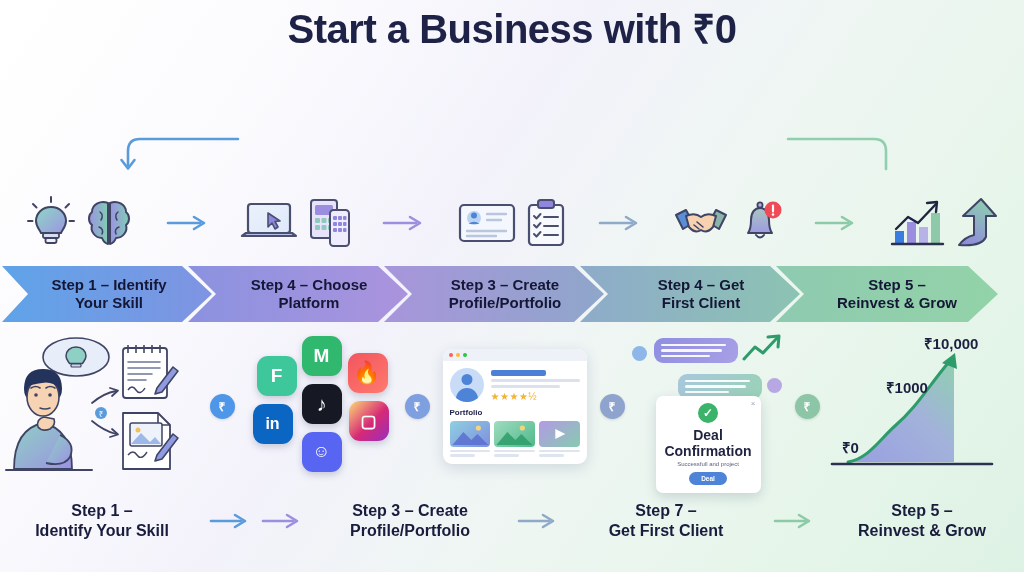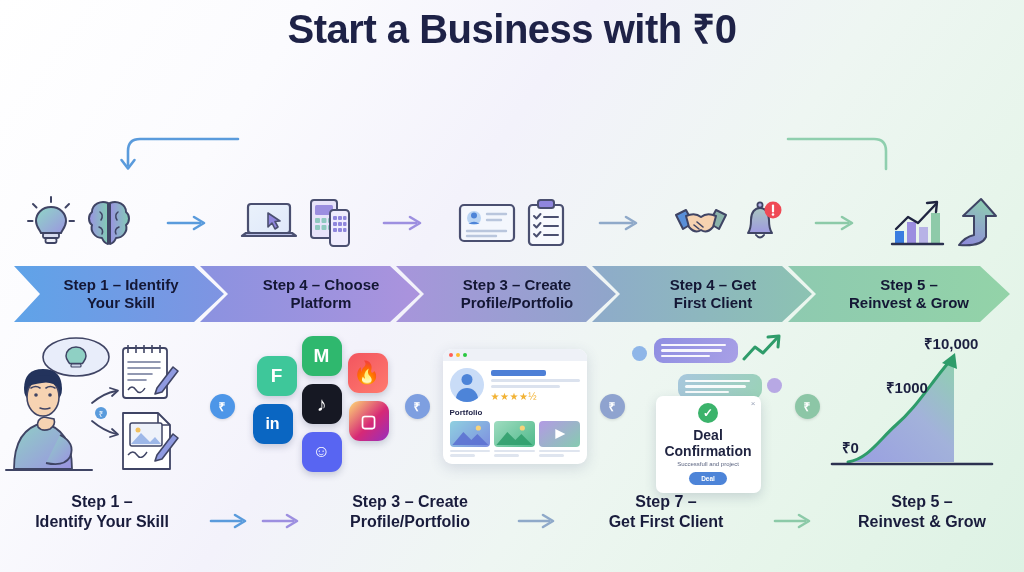--- a/index.html
+++ b/index.html
@@ -46,21 +46,21 @@
     position: absolute; top: 186px; left: 0; right: 0; height: 74px;
     display: flex; align-items: center;
   }
   .icon-group {
     flex: 1; display: flex; align-items: center; justify-content: center; gap: 10px;
   }
   .icon-arrow { width: 56px; display: flex; align-items: center; justify-content: center; }
 
   
   .chevron-band {
-    position: absolute; top: 266px; left: 14px; width: 996px; height: 56px;
+    position: absolute; top: 266px; left: 2px; width: 996px; height: 56px;
   }
   .chev-label {
     position: absolute; top: 0; height: 56px;
     display: flex; align-items: center; justify-content: center;
     text-align: center; font-size: 15px; font-weight: bold;
     color: #141735; line-height: 1.18; padding: 0 14px;
   }
 
   
   .panels {
@@ -128,21 +128,21 @@
   .deal-sub { font-size: 6px; color: #5b6480; margin-top: 2px; }
   .deal-btn {
     display: inline-block; margin-top: 5px; background: #4d84d8; color: #fff;
     font-size: 6.5px; padding: 3px 12px; border-radius: 8px; font-weight: bold;
   }
   .deal-x { position: absolute; right: 5px; top: 3px; font-size: 8px; color: #9aa3b8; }
 
   
   .bottom-row {
     position: absolute; top: 492px; left: 0; right: 0; height: 58px;
-    display: flex; 
+    display: flex; align-items: center;
   }
   .bl { flex: 1; text-align: center; font-size: 16px; font-weight: bold;
         line-height: 1.25; color: #191c3c; }
   .bl-arrow { width: 52px; display: flex; align-items: center; justify-content: center; }
 </style>
 </head>
 <body>
 
 <div class="header">
   <div class="title">Start a Business with ₹0</div>

